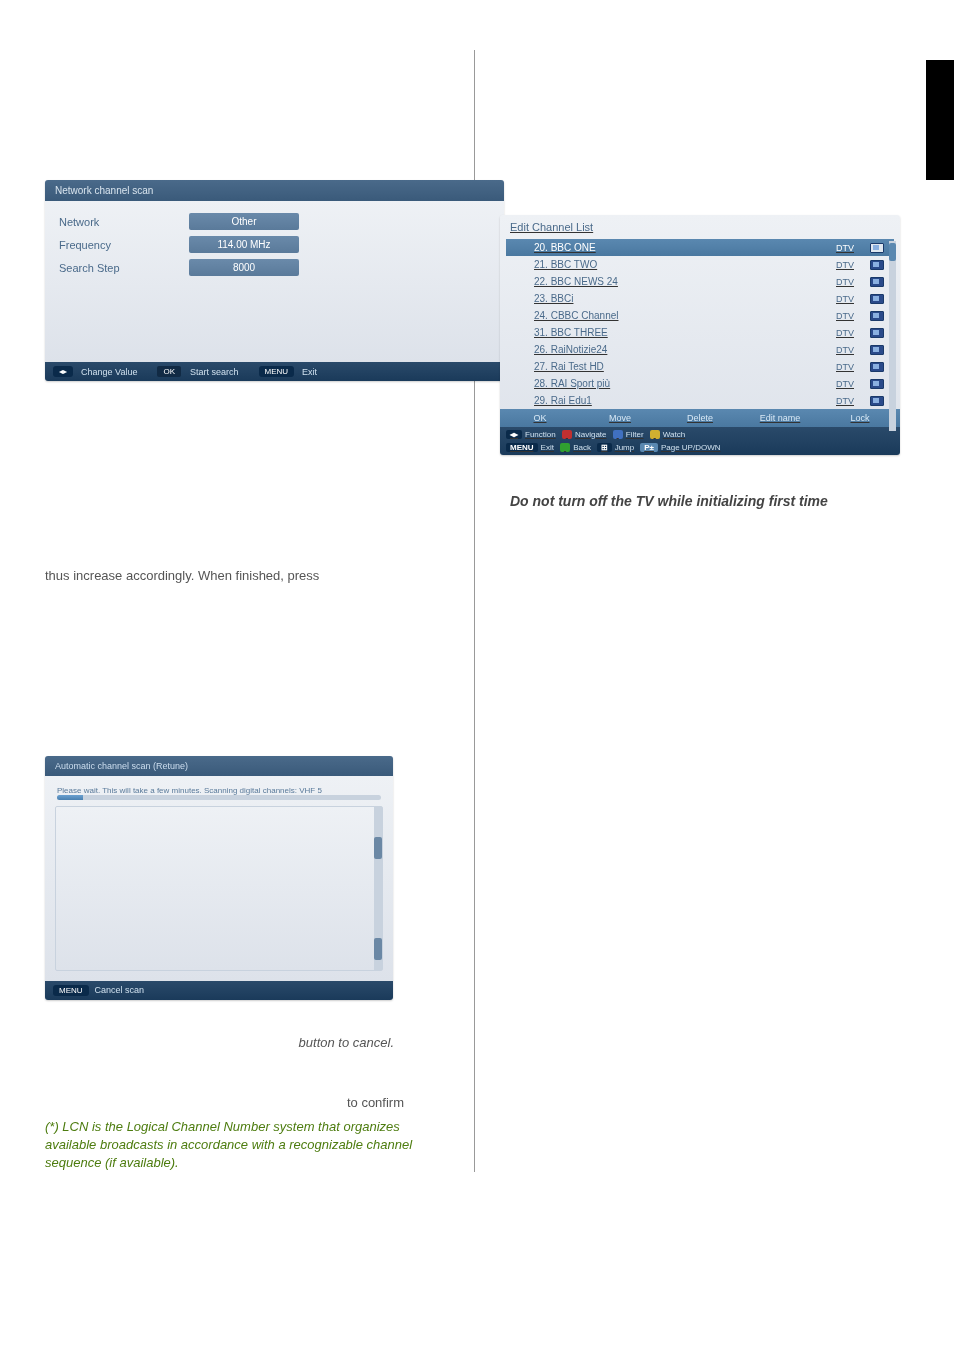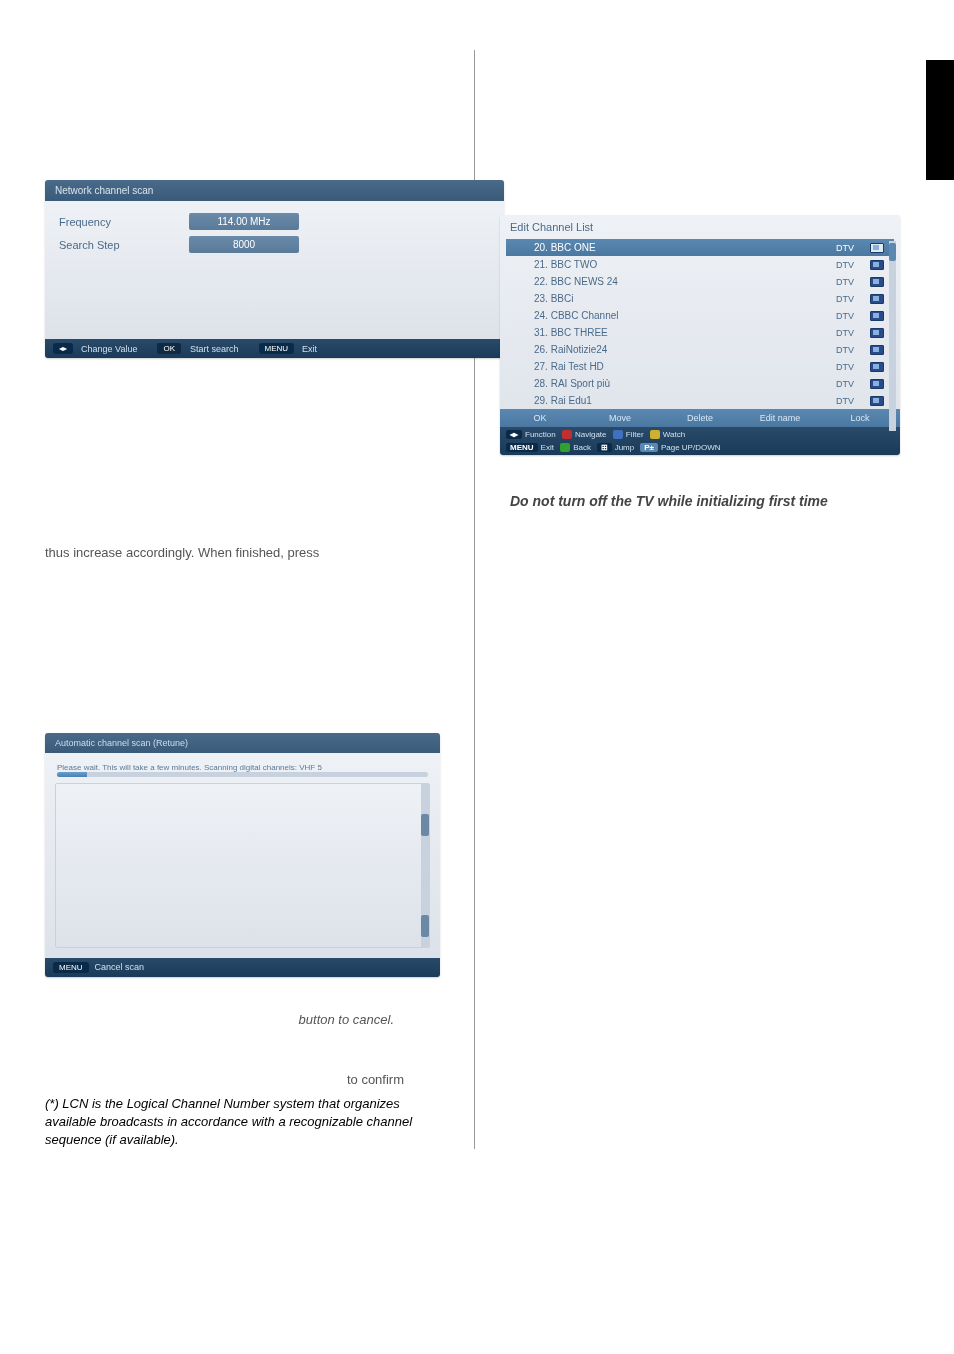--- a/index.html
+++ b/index.html
@@ -108,21 +108,21 @@
 
     .left-text-below {
       margin-top: 185px;
       font-size: 13px;
       color: #555;
       line-height: 1.5;
     }
 
     
     .auto-panel {
-      width: 395px;
+      width: 348px;
       margin-top: 170px;
       background: linear-gradient(to bottom, #e8ebf0 0%, #d5dae2 100%);
       border-radius: 3px;
       overflow: hidden;
       box-shadow: 0 1px 2px rgba(0,0,0,0.2);
     }
     .auto-title {
       background: linear-gradient(to bottom, #4a6a8a 0%, #3a5a7a 100%);
       color: #cde;
       font-size: 9px;
@@ -204,32 +204,33 @@
       margin-top: 45px;
       text-align: right;
       padding-right: 45px;
       font-size: 13px;
       color: #555;
     }
     .lcn-note {
       margin-top: 8px;
       font-style: italic;
       font-size: 13px;
-      color: #000000;
+      color: #4d7c0f;
       line-height: 1.4;
     }
 
     
     .edit-panel {
       width: 400px;
       margin-top: 165px;
       background: linear-gradient(to bottom, #eef1f5 0%, #dde2ea 100%);
       border-radius: 3px;
       overflow: hidden;
       box-shadow: 0 1px 2px rgba(0,0,0,0.2);
+      text-decoration: underline;
     }
     .edit-title {
       color: #4a6a8a;
       font-size: 11px;
       padding: 6px 10px;
     }
     .edit-list {
       padding: 0 6px;
     }
     .edit-row {
@@ -350,20 +351,24 @@
 <div class="black-tab"></div>
 
 <div class="two-col">
 
   <div class="left-col">
 
     <div class="net-panel">
       <div class="net-title">Network channel scan</div>
       <div class="net-body">
         <div class="net-row">
+          <div class="net-label">Network</div>
+          <div class="net-val">Other</div>
+        </div>
+        <div class="net-row">
           <div class="net-label">Frequency</div>
           <div class="net-val">114.00 MHz</div>
         </div>
         <div class="net-row">
           <div class="net-label">Search Step</div>
           <div class="net-val">8000</div>
         </div>
       </div>
       <div class="net-footer">
         <span class="pill">◂▸</span>

